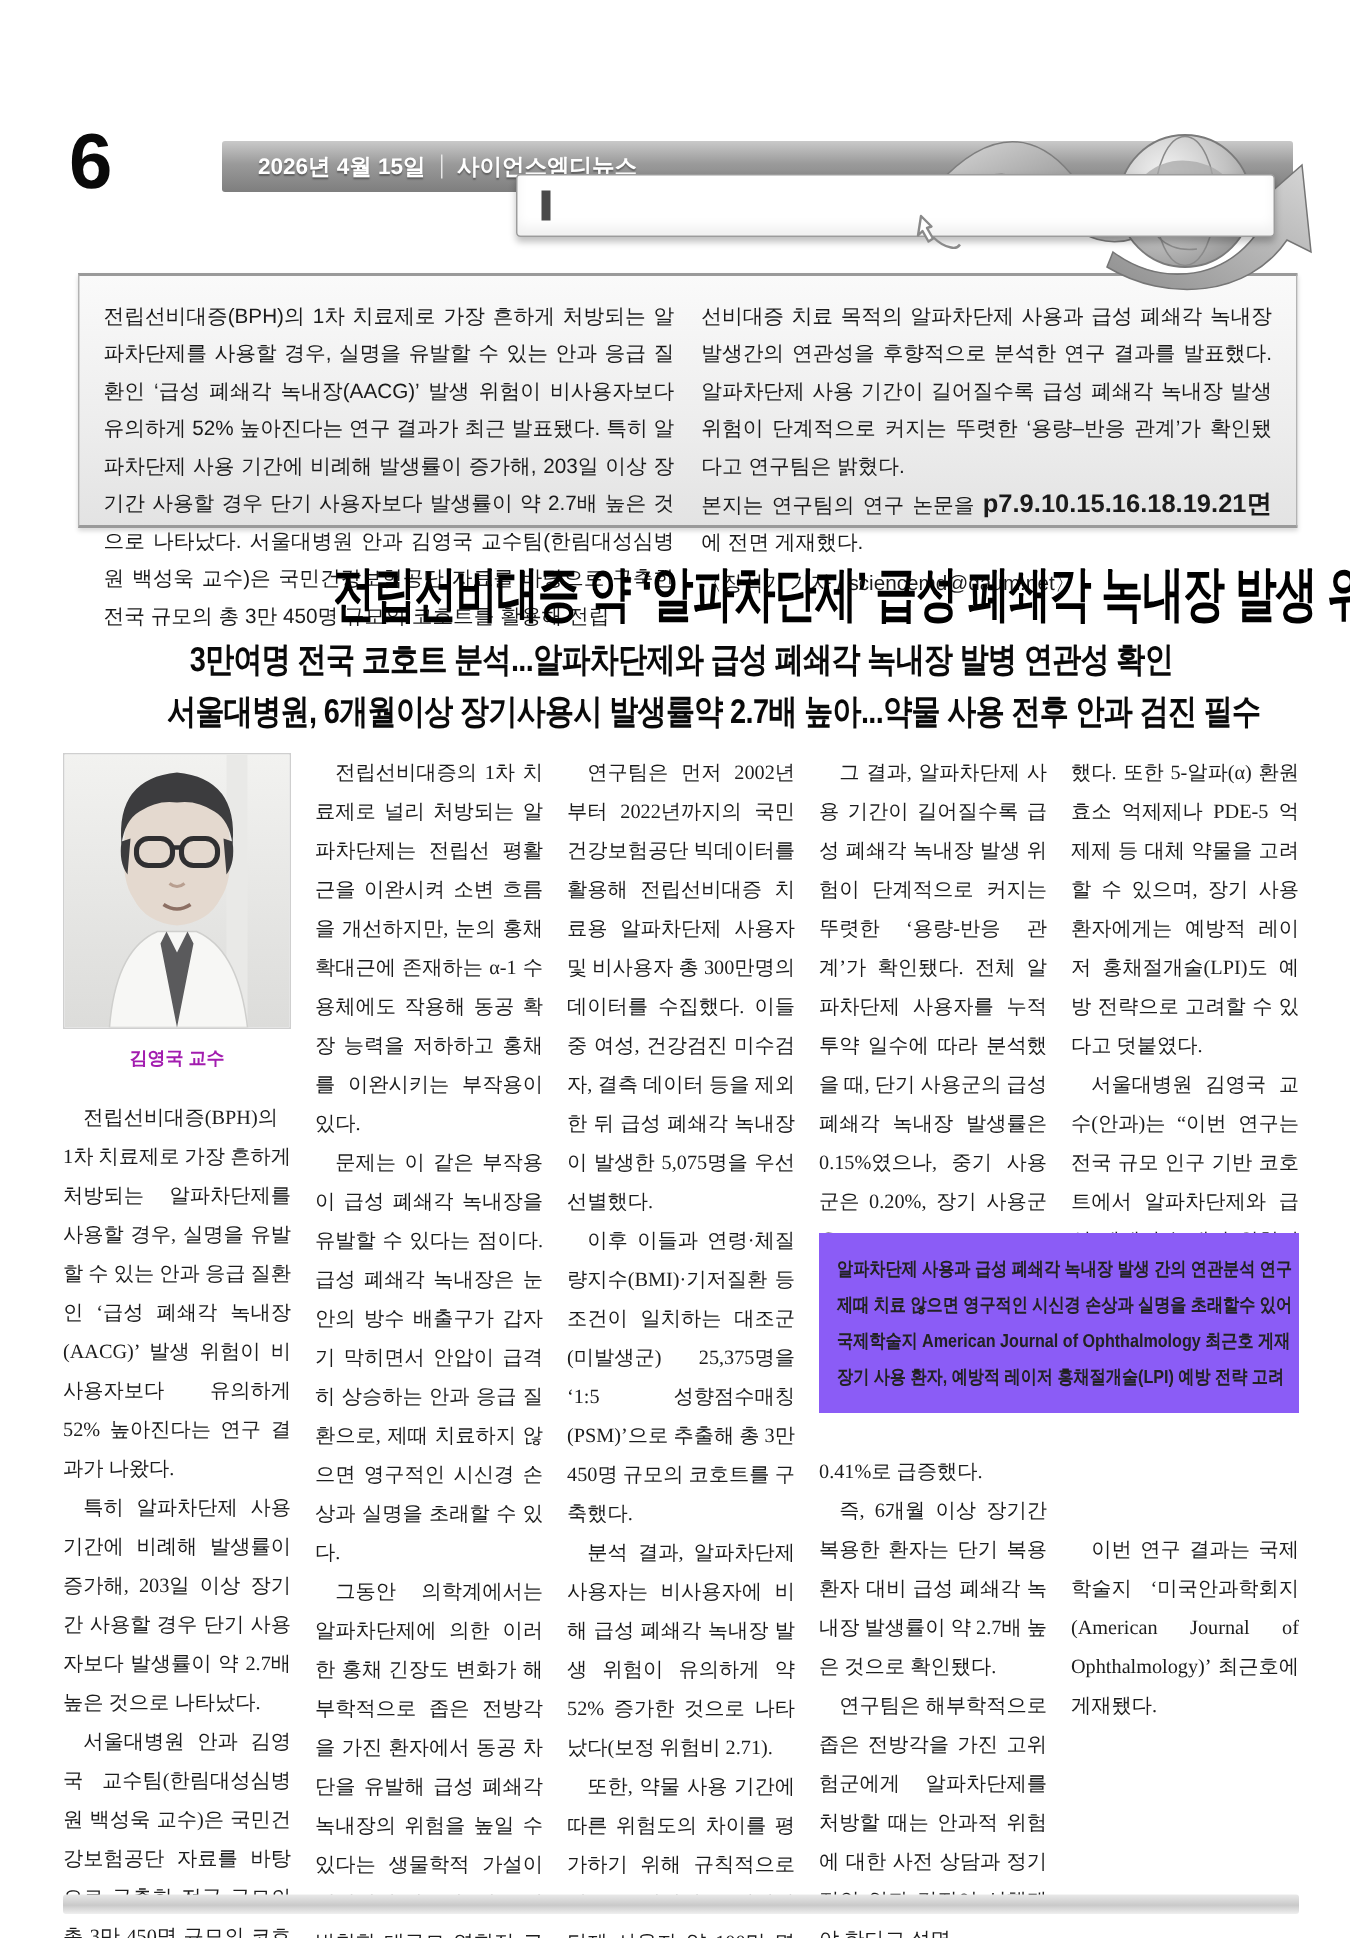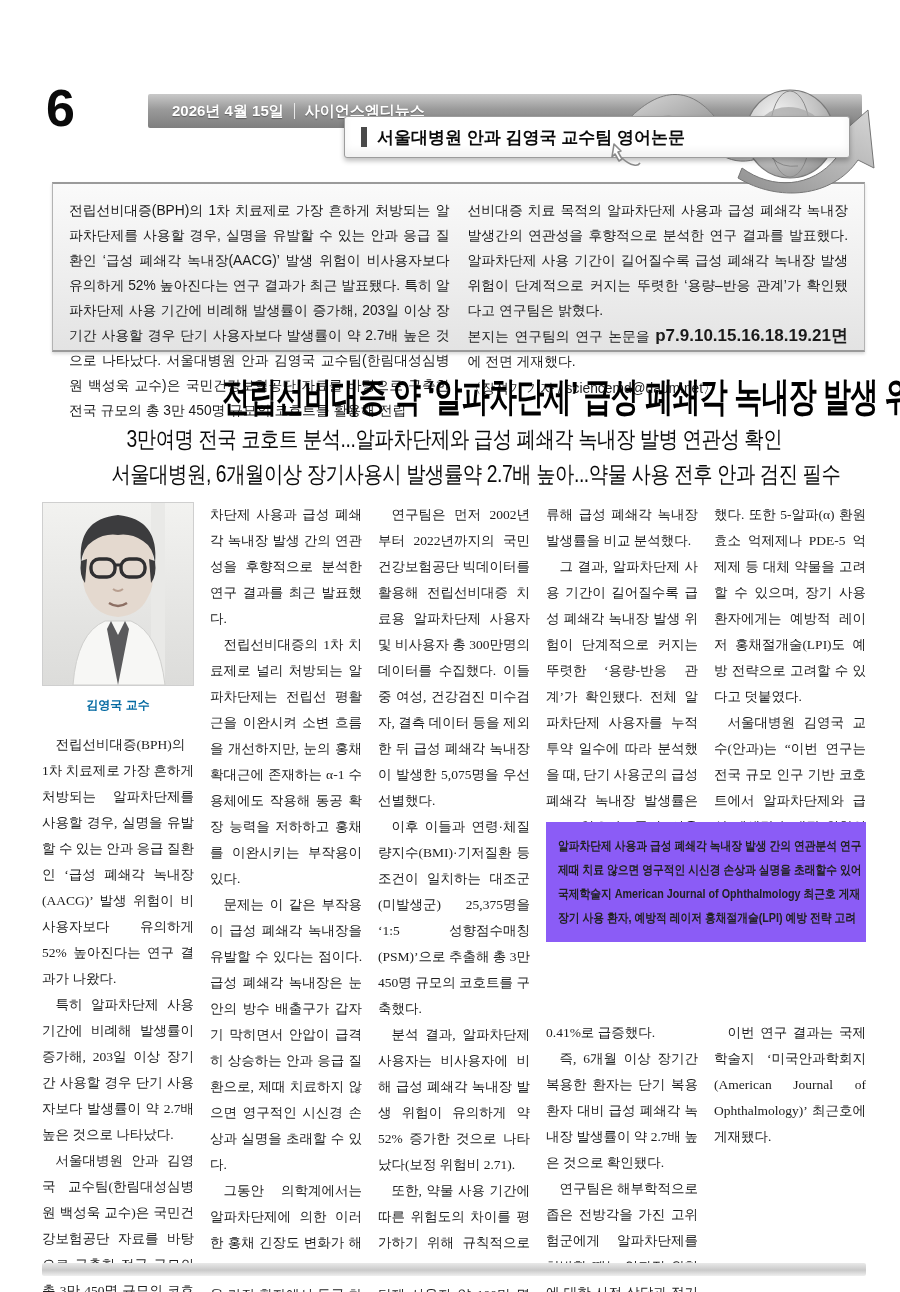--- a/index.html
+++ b/index.html
@@ -48,36 +48,36 @@
     padding:14px 16px;box-sizing:border-box;
   }
   .sb-col{flex:1;font-size:13.8px;line-height:25px;text-align:justify;color:#1a1a1a;}
   .sb-col p{margin:0;}
   .sb-pages{font-weight:bold;font-size:17px;letter-spacing:0;}
   .sb-byline{text-align:left;margin-top:2px !important;}
   
   .headlines{position:absolute;top:372px;left:42px;right:34px;text-align:center;}
   .hl-main{margin:0;font-size:40px;font-weight:bold;color:#000;white-space:nowrap;line-height:1.2;}
   .hl-main .squeeze{display:inline-block;transform:scaleX(.70);transform-origin:center;letter-spacing:-1px;}
-  .hl-sub{margin:4px 0 0 0;font-size:23px;font-weight:normal;color:#0a0a0a;white-space:nowrap;line-height:1.35;}
+  .hl-sub{margin:4px 0 0 0;font-size:23px;font-weight:bold;color:#0a0a0a;white-space:nowrap;line-height:1.35;}
   .hl-sub .squeeze{display:inline-block;transform:scaleX(.84);transform-origin:center;letter-spacing:-0.5px;}
   
   .body-cols{
     position:absolute;top:502px;left:42px;right:34px;bottom:52px;
     display:flex;gap:16px;
   }
   .col{width:152px;flex:0 0 152px;font-family:"Liberation Serif","DejaVu Serif",serif;
        font-size:13.5px;line-height:26px;text-align:justify;color:#1c1c1c;}
   .col p{margin:0;}
   .col p.indent{text-indent:1em;}
   figure.photo{margin:0 0 14px 0;}
   figure.photo svg{display:block;border:1px solid #cfcfcf;}
   figure.photo figcaption{
     text-align:center;font-family:"Liberation Sans",sans-serif;
-    font-size:12px;color:#0369a1;margin-top:6px;font-weight:bold;
+    font-size:12px;color:#a21caf;margin-top:6px;font-weight:bold;
   }
   .spacer{height:128px;}
   .quote-box{
     position:absolute;left:504px;top:320px;width:320px;
     background:#8b5cf6;
     padding:12px 12px;box-sizing:border-box;
     font-family:"Liberation Sans",sans-serif;
   }
   .quote-line{
     font-weight:bold;font-size:12.5px;line-height:24px;color:#222;
@@ -99,21 +99,20 @@
     <div class="page-num">6</div>
 
     <div class="date-bar">
       <span>2026년 4월 15일</span>
       <span class="date-sep"></span>
       <span>사이언스엠디뉴스</span>
     </div>
 
     <div class="banner">
       <span class="banner-mark"></span>
-      <span>서울대병원 안과 김영국 교수팀 영어논문</span>
     </div>
 
     <svg class="hand-cursor" width="34" height="30" viewBox="0 0 34 30">
       <g fill="#fff" stroke="#8a8a8a" stroke-width="1.6" stroke-linejoin="round">
         <path d="M6,4 L13,11 L10,12 L14,19 L11,21 L7,14 L4,17 Z"></path>
         <path d="M14,18 q6,6 12,7 q4,1 6,-2" fill="none"></path>
       </g>
     </svg>
 
     <div class="globe-wrap">
@@ -190,39 +189,37 @@
       </figure>
       <div>
           <p class="indent">전립선비대증(BPH)의 1차 치료제로 가장 흔하게 처방되는 알파차단제를 사용할 경우, 실명을 유발할 수 있는 안과 응급 질환인 ‘급성 폐쇄각 녹내장(AACG)’ 발생 위험이 비사용자보다 유의하게 52% 높아진다는 연구 결과가 나왔다.</p>
           <p class="indent">특히 알파차단제 사용 기간에 비례해 발생률이 증가해, 203일 이상 장기간 사용할 경우 단기 사용자보다 발생률이 약 2.7배 높은 것으로 나타났다.</p>
           <p class="indent">서울대병원 안과 김영국 교수팀(한림대성심병원 백성욱 교수)은 국민건강보험공단 자료를 바탕으로 구축한 전국 규모의 총 3만 450명 규모의 코호트를 활용해 전립선비대증 치료 목적의 알파</p>
         </div>
     </div>
 
     <div class="col">
       <div>
-          <p>차단제 사용과 급성 폐쇄각 녹내장 발생 간의 연관성을 후향적으로 분석한 연구 결과를 최근 발표했다.</p>
           <p class="indent">전립선비대증의 1차 치료제로 널리 처방되는 알파차단제는 전립선 평활근을 이완시켜 소변 흐름을 개선하지만, 눈의 홍채 확대근에 존재하는 α-1 수용체에도 작용해 동공 확장 능력을 저하하고 홍채를 이완시키는 부작용이 있다.</p>
           <p class="indent">문제는 이 같은 부작용이 급성 폐쇄각 녹내장을 유발할 수 있다는 점이다. 급성 폐쇄각 녹내장은 눈 안의 방수 배출구가 갑자기 막히면서 안압이 급격히 상승하는 안과 응급 질환으로, 제때 치료하지 않으면 영구적인 시신경 손상과 실명을 초래할 수 있다.</p>
           <p class="indent">그동안 의학계에서는 알파차단제에 의한 이러한 홍채 긴장도 변화가 해부학적으로 좁은 전방각을 가진 환자에서 동공 차단을 유발해 급성 폐쇄각 녹내장의 위험을 높일 수 있다는 생물학적 가설이 제기되어 왔으나, 이를 뒷받침할 대규모 역학적 근거는 부족했다.</p>
         </div>
     </div>
 
     <div class="col">
       <div>
           <p class="indent">연구팀은 먼저 2002년부터 2022년까지의 국민건강보험공단 빅데이터를 활용해 전립선비대증 치료용 알파차단제 사용자 및 비사용자 총 300만명의 데이터를 수집했다. 이들 중 여성, 건강검진 미수검자, 결측 데이터 등을 제외한 뒤 급성 폐쇄각 녹내장이 발생한 5,075명을 우선 선별했다.</p>
           <p class="indent">이후 이들과 연령·체질량지수(BMI)·기저질환 등 조건이 일치하는 대조군(미발생군) 25,375명을 ‘1:5 성향점수매칭(PSM)’으로 추출해 총 3만 450명 규모의 코호트를 구축했다.</p>
           <p class="indent">분석 결과, 알파차단제 사용자는 비사용자에 비해 급성 폐쇄각 녹내장 발생 위험이 유의하게 약 52% 증가한 것으로 나타났다(보정 위험비 2.71).</p>
           <p class="indent">또한, 약물 사용 기간에 따른 위험도의 차이를 평가하기 위해 규칙적으로 약물을 처방받은 알파차단제 사용자 약 100만 명을 누적 투약 일수를 기준으로 ▲단기 사용군(≤23일) ▲중기 사용군(24~202일) ▲장기 사용군(≥203일)의 세 그룹으로 분</p>
         </div>
     </div>
 
     <div class="col">
       <div>
-          <p>류해 급성 폐쇄각 녹내장 발생률을 비교 분석했다.</p>
           <p class="indent">그 결과, 알파차단제 사용 기간이 길어질수록 급성 폐쇄각 녹내장 발생 위험이 단계적으로 커지는 뚜렷한 ‘용량-반응 관계’가 확인됐다. 전체 알파차단제 사용자를 누적 투약 일수에 따라 분석했을 때, 단기 사용군의 급성 폐쇄각 녹내장 발생률은 0.15%였으나, 중기 사용군은 0.20%, 장기 사용군은</p>
         </div>
       <div class="spacer"></div>
       <div>
           <p>0.41%로 급증했다.</p>
           <p class="indent">즉, 6개월 이상 장기간 복용한 환자는 단기 복용 환자 대비 급성 폐쇄각 녹내장 발생률이 약 2.7배 높은 것으로 확인됐다.</p>
           <p class="indent">연구팀은 해부학적으로 좁은 전방각을 가진 고위험군에게 알파차단제를 처방할 때는 안과적 위험에 대한 사전 상담과 정기적인 안과 검진이 선행돼야 한다고 설명</p>
         </div>
     </div>
 

